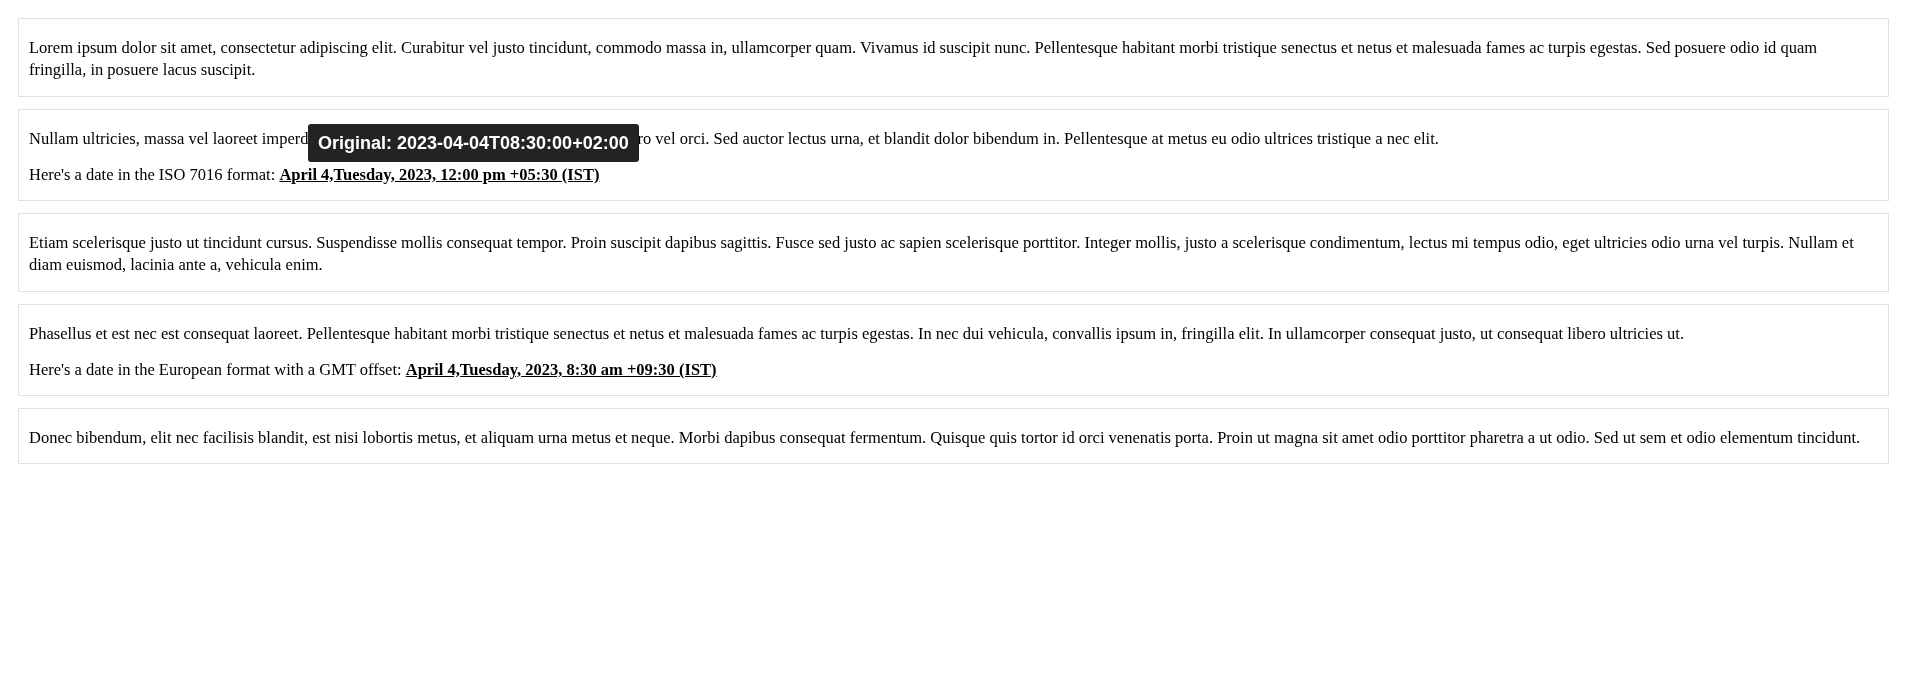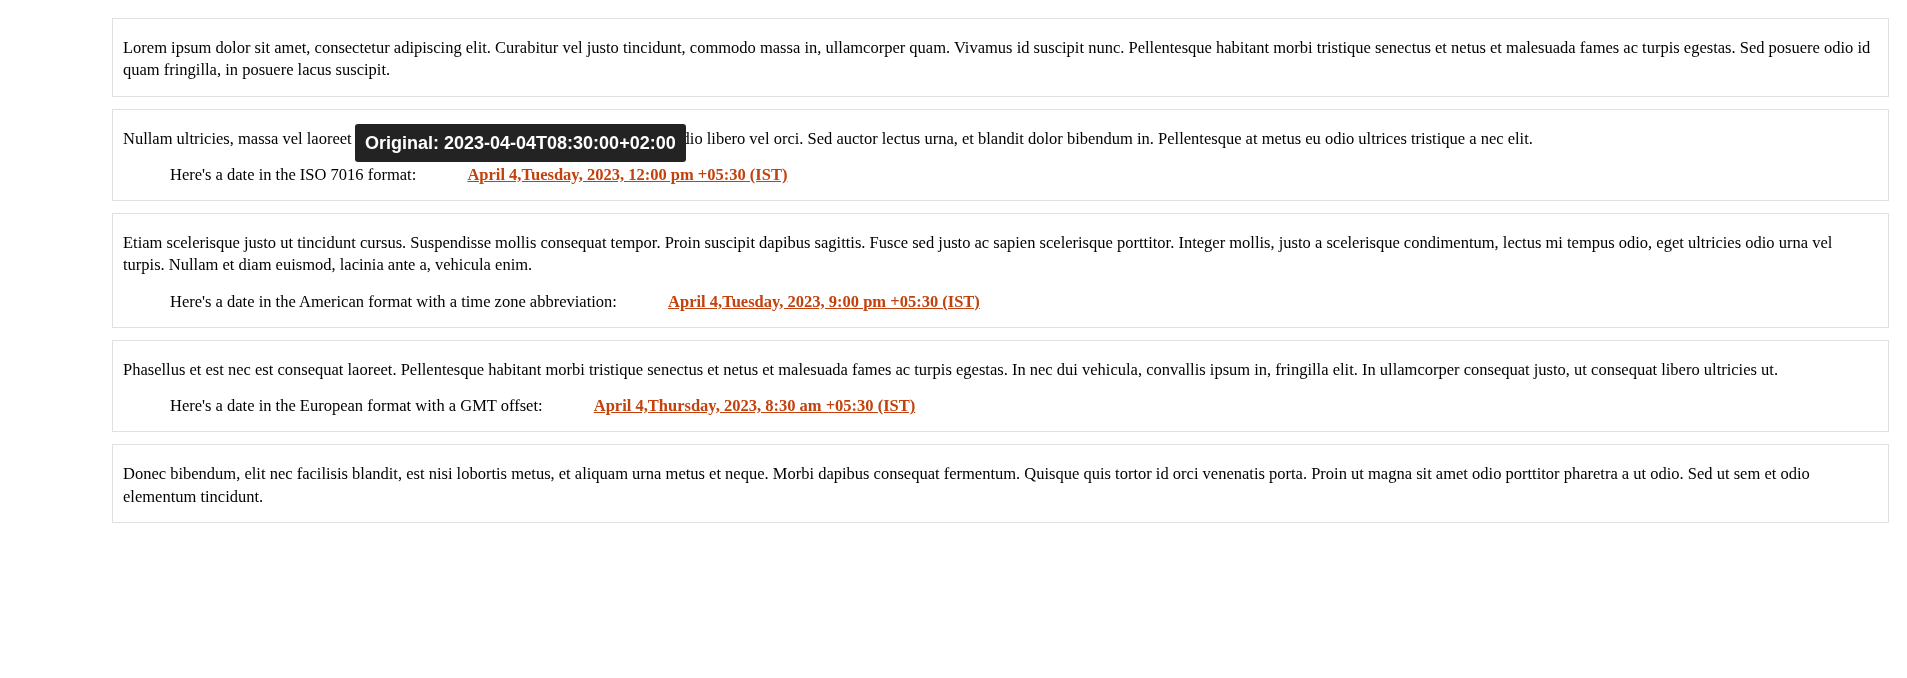--- a/index.html
+++ b/index.html
@@ -1,17 +1,16 @@
 <!DOCTYPE html>
 <html><head>
   <meta charset="utf-8">
   <style>
     * {
       box-sizing: border-box;
-      margin-left: 47px;
     }
     body {
       margin: 0;
       padding: 18px 18px 0 18px;
       font-family: Georgia, 'Times New Roman', serif;
       font-size: 16.5px;
       color: #000;
       background: #fff;
       line-height: 1.35;
     }
@@ -23,21 +22,21 @@
     }
     .para {
       margin: 0;
     }
     .subline {
       margin-top: 14px;
     }
     .date-link {
       text-decoration: underline;
       font-weight: bold;
-      color: #c2410c;
+      color: #000000;
       cursor: pointer;
     }
     .tooltip {
       position: absolute;
       top: 124px;
       left: 308px;
       background: #232323;
       color: #fff;
       font-family: Arial, Helvetica, sans-serif;
       font-size: 18px;
@@ -59,27 +58,24 @@
 
 <div class="card">
   <p class="para">Nullam ultricies, massa vel laoreet imperdiet, mi enim molestie orci, et elementum odio libero vel orci. Sed auctor lectus urna, et blandit dolor bibendum in. Pellentesque at metus eu odio ultrices tristique a nec elit.</p>
   <p class="para subline">
     <span>Here's a date in the ISO 7016 format: </span><span class="date-link">April 4,Tuesday, 2023, 12:00 pm +05:30 (IST)</span>
   </p>
 </div>
 
 <div class="card">
   <p class="para">Etiam scelerisque justo ut tincidunt cursus. Suspendisse mollis consequat tempor. Proin suscipit dapibus sagittis. Fusce sed justo ac sapien scelerisque porttitor. Integer mollis, justo a scelerisque condimentum, lectus mi tempus odio, eget ultricies odio urna vel turpis. Nullam et diam euismod, lacinia ante a, vehicula enim.</p>
-  <p class="para subline">
-    <span>Here's a date in the American format with a time zone abbreviation: </span><span class="date-link">April 4,Tuesday, 2023, 9:00 pm +05:30 (IST)</span>
-  </p>
 </div>
 
 <div class="card">
   <p class="para">Phasellus et est nec est consequat laoreet. Pellentesque habitant morbi tristique senectus et netus et malesuada fames ac turpis egestas. In nec dui vehicula, convallis ipsum in, fringilla elit. In ullamcorper consequat justo, ut consequat libero ultricies ut.</p>
   <p class="para subline">
-    <span>Here's a date in the European format with a GMT offset: </span><span class="date-link">April 4,Thursday, 2023, 8:30 am +05:30 (IST)</span>
+    <span>Here's a date in the European format with a GMT offset: </span><span class="date-link">April 4,Tuesday, 2023, 8:30 am +09:30 (IST)</span>
   </p>
 </div>
 
 <div class="card">
   <p class="para">Donec bibendum, elit nec facilisis blandit, est nisi lobortis metus, et aliquam urna metus et neque. Morbi dapibus consequat fermentum. Quisque quis tortor id orci venenatis porta. Proin ut magna sit amet odio porttitor pharetra a ut odio. Sed ut sem et odio elementum tincidunt.</p>
 </div>
 
 </body></html>

